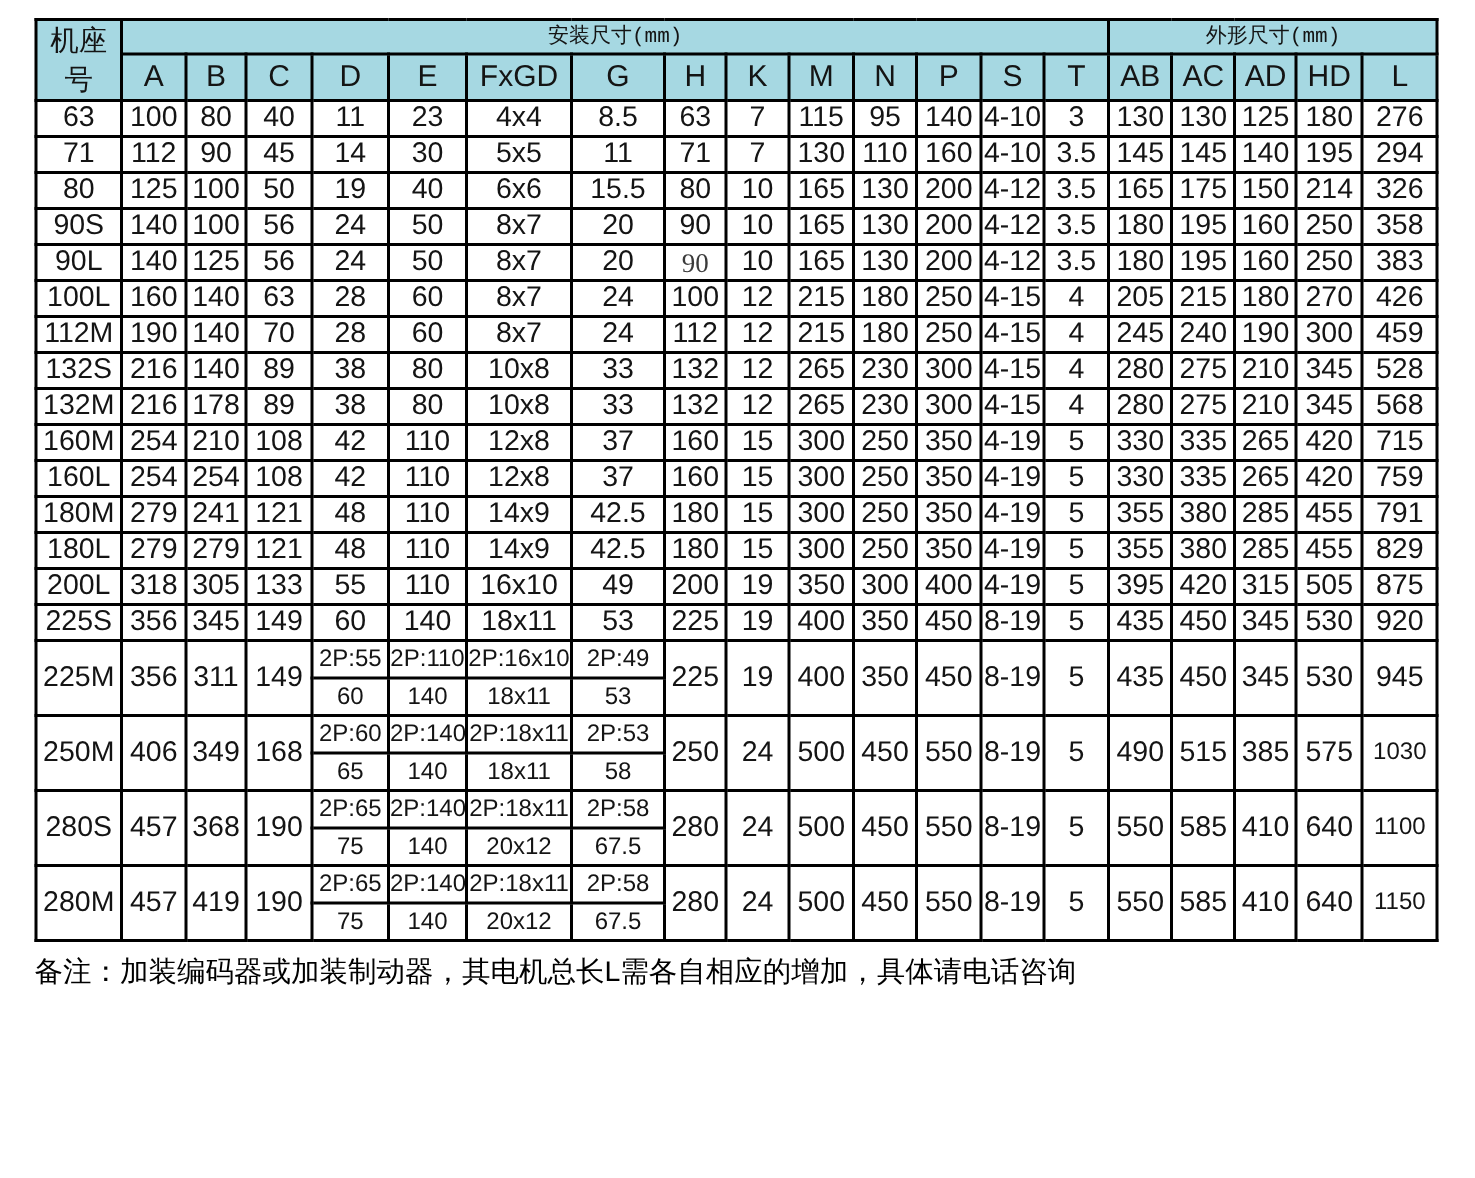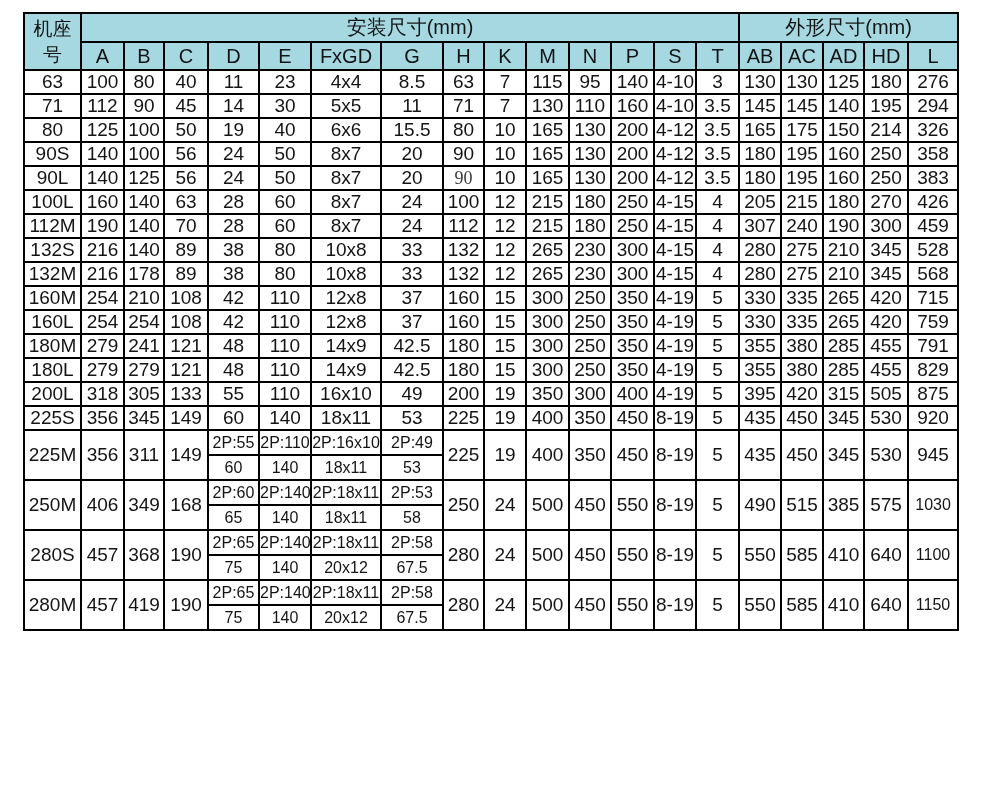--- a/index.html
+++ b/index.html
@@ -19,21 +19,21 @@
     border:2px solid var(--border-color);
   }
   .spec th,.spec td{
     border:2px solid var(--border-color);
     text-align:center;vertical-align:middle;padding:0;
     font-weight:normal;color:var(--text-color);
     overflow:visible;
   }
   .spec thead th{background:var(--header-bg);}
   tr.group-row{height:19px;padding-left:27px;}
-  .group-hdr{font-size:20px;}
+  .group-hdr{font-size:14px;font-family:Liberation Mono, monospace;}
   .corner{font-size:19px;}
   tr.col-row{height:28px;}
   .col-hdr{font-size:20px;}
   tr.data-row{height:20px;font-size:19px;}
   tr.split-top,tr.split-bottom{height:25px;}
   td.split-cell{font-size:16px;white-space:nowrap;}
   td.alt-serif{font-family:"Liberation Serif","DejaVu Serif",serif;font-size:18px;color:#3a3a3a;}
   td.num-small{font-size:16px;margin-top:12px;}
   .note{margin-top:7px;font-size:19px;color:#000;}
 </style>
@@ -234,21 +234,21 @@
           <td>60</td>
           <td>8x7</td>
           <td>24</td>
           <td>112</td>
           <td>12</td>
           <td>215</td>
           <td>180</td>
           <td>250</td>
           <td>4-15</td>
           <td>4</td>
-          <td>307</td>
+          <td>245</td>
           <td>240</td>
           <td>190</td>
           <td>300</td>
           <td>459</td>
         </tr>
         <tr class="data-row">
           <td>132S</td>
           <td>216</td>
           <td>140</td>
           <td>89</td>
@@ -530,13 +530,14 @@
           <td rowspan="2" class="num-small">1150</td>
         </tr>
         <tr class="data-row split-bottom">
           <td class="split-cell">75</td>
           <td class="split-cell">140</td>
           <td class="split-cell">20x12</td>
           <td class="split-cell">67.5</td>
         </tr>
       </tbody>
   </table>
+  <div class="note">备注：加装编码器或加装制动器，其电机总长L需各自相应的增加，具体请电话咨询</div>
 </div>
 
 </body></html>

